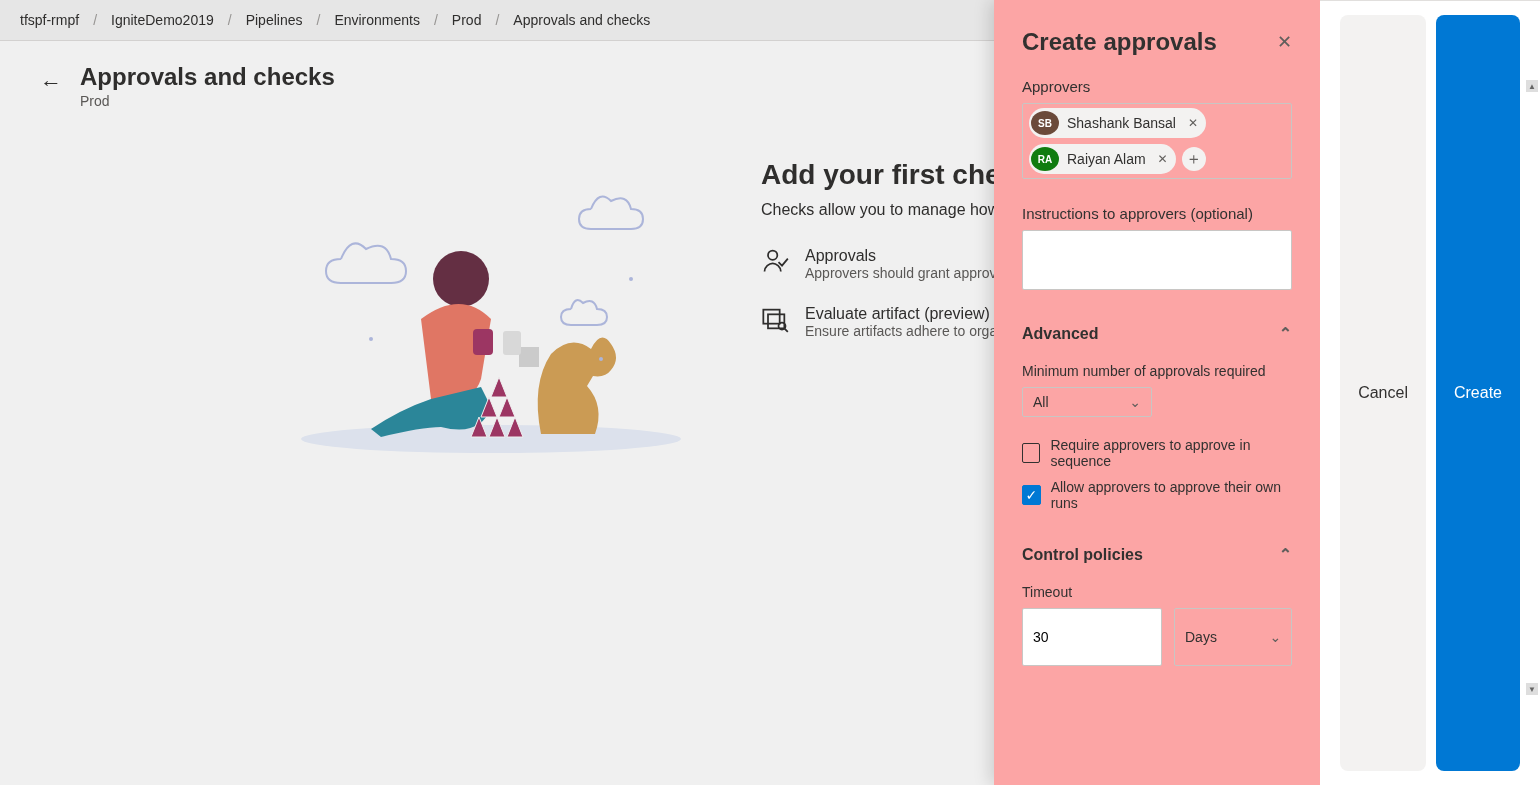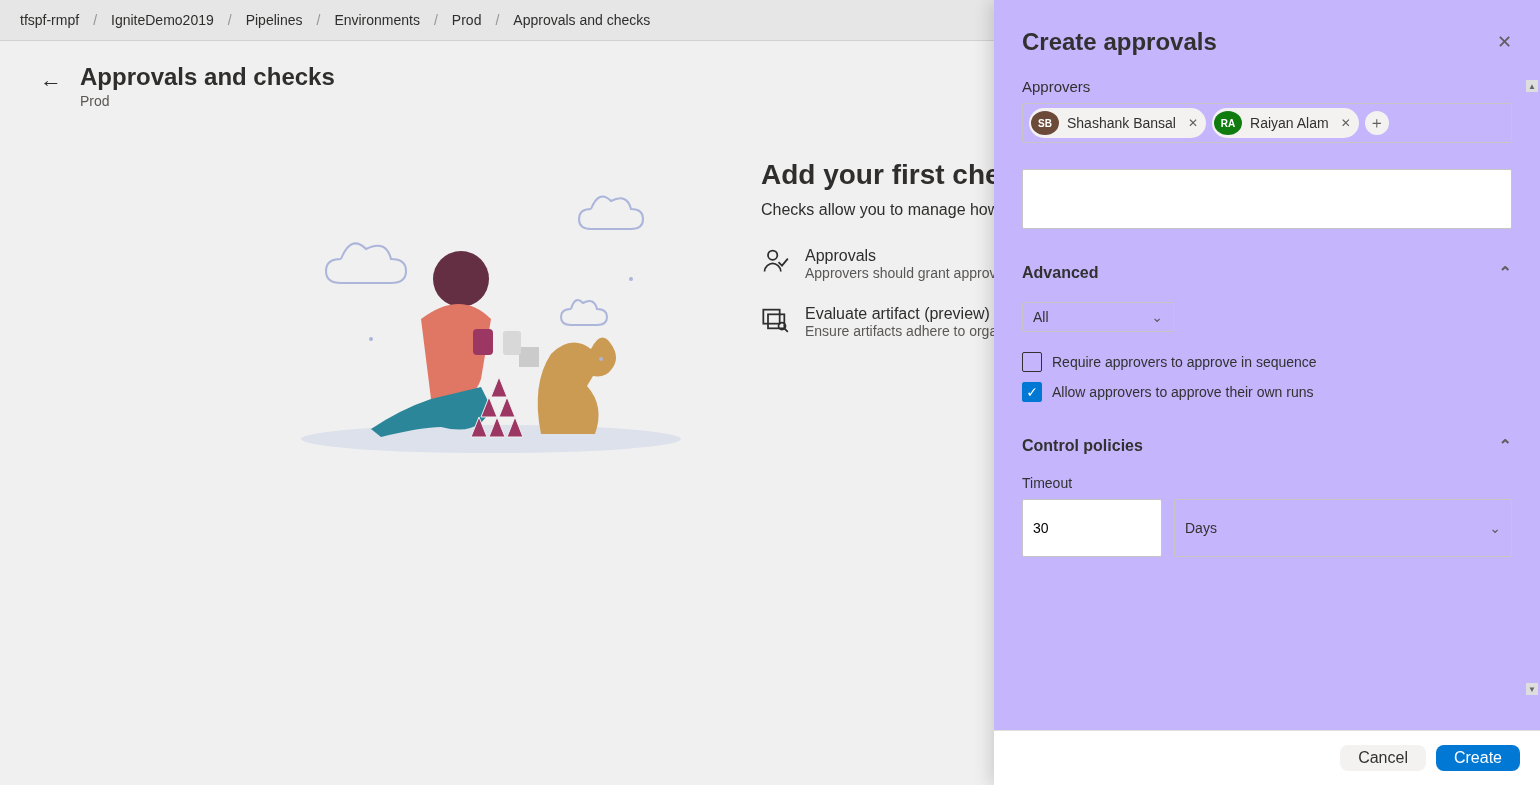--- a/index.html
+++ b/index.html
@@ -28,21 +28,21 @@
 .check-item { display: flex; gap: 16px; margin-bottom: 24px; }
 .check-icon { width: 28px; height: 28px; color: #323130; flex-shrink: 0; }
 .check-icon svg { width: 100%; height: 100%; }
 .check-name { font-size: 16px; color: #323130; }
 .check-sub { font-size: 14px; color: #605e5c; }
 
 
 .backdrop { position: absolute; inset: 0; background: rgba(0,0,0,0.06); }
 
 
-.panel { position: absolute; right: 0; top: 0; bottom: 0; width: 546px; background: #c4b5fd; box-shadow: -4px 0 16px rgba(0,0,0,0.15); display: flex; flex-direction: column; }
+.panel { position: absolute; right: 0; top: 0; bottom: 0; width: 546px; background: #fca5a5; box-shadow: -4px 0 16px rgba(0,0,0,0.15); display: flex; }
 .panel-body { padding: 28px 28px 0 28px; overflow-y: auto; flex: 1; }
 .panel-title-row { display: flex; justify-content: space-between; align-items: center; margin-bottom: 22px; }
 .panel-title { font-size: 24px; font-weight: 600; }
 .close-x { font-size: 18px; color: #605e5c; cursor: pointer; }
 
 .field-label { font-size: 15px; color: #323130; margin-bottom: 8px; }
 
 .people-box { border: 1px solid #c8c6c4; border-radius: 2px; padding: 4px 6px; display: flex; gap: 6px; align-items: center; flex-wrap: wrap; margin-bottom: 26px; min-height: 36px; }
 .chip { display: inline-flex; align-items: center; gap: 8px; background: #f3f2f1; border-radius: 16px; padding: 2px 8px 2px 2px; font-size: 14px; height: 30px; }
 .chip .avatar { width: 28px; height: 24px; border-radius: 50%; display:flex; align-items:center; justify-content:center; color:#fff; font-size:10px; font-weight:600; }
@@ -193,28 +193,30 @@
         <span class="remove">✕</span>
       </span>
       <span class="chip">
         <span class="avatar" style="background:#107c10">RA</span>
         <span>Raiyan Alam</span>
         <span class="remove">✕</span>
       </span>
       <span class="add-circle">＋</span>
     </div>
 
+    <div class="field-label">Instructions to approvers (optional)</div>
     <textarea class="textarea" value="" style=""></textarea>
 
     <div class="section-header">
       <span>Advanced</span>
       <span class="chev">⌃</span>
     </div>
 
-    <div class="dropdown" style="width:152px; margin-bottom:20px;">
+    <div class="field-label" style="font-size:14px">Minimum number of approvals required</div>
+    <div class="dropdown" style="width:130px; margin-bottom:20px;">
       <span>All</span>
       <span class="chev">⌄</span>
     </div>
 
     <div class="check-row">
       <span class="checkbox"></span>
       <span>Require approvers to approve in sequence</span>
     </div>
     <div class="check-row" style="margin-bottom:34px;">
       <span class="checkbox checked">✓</span>

